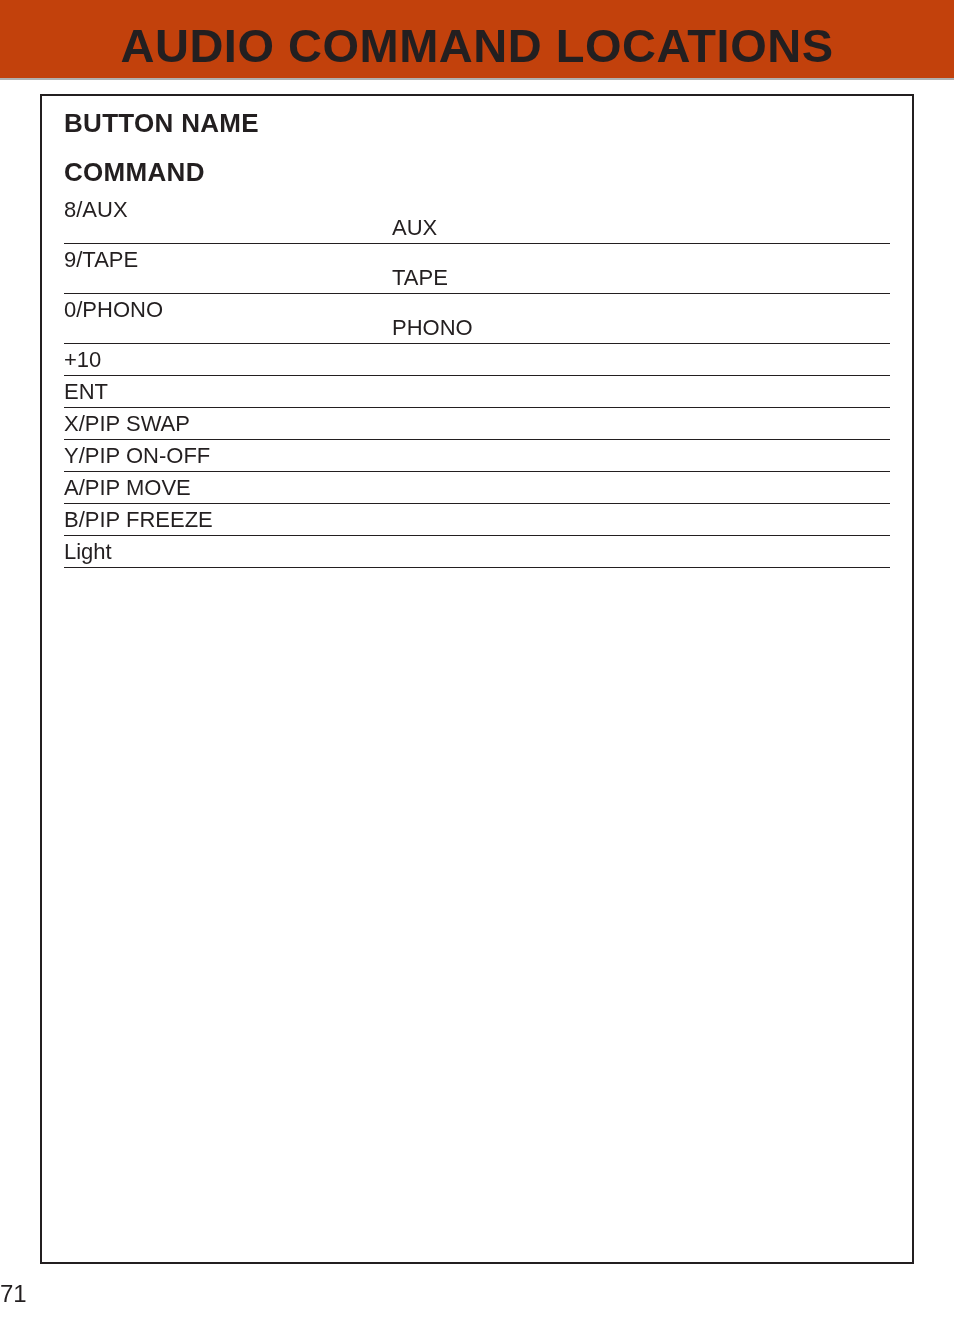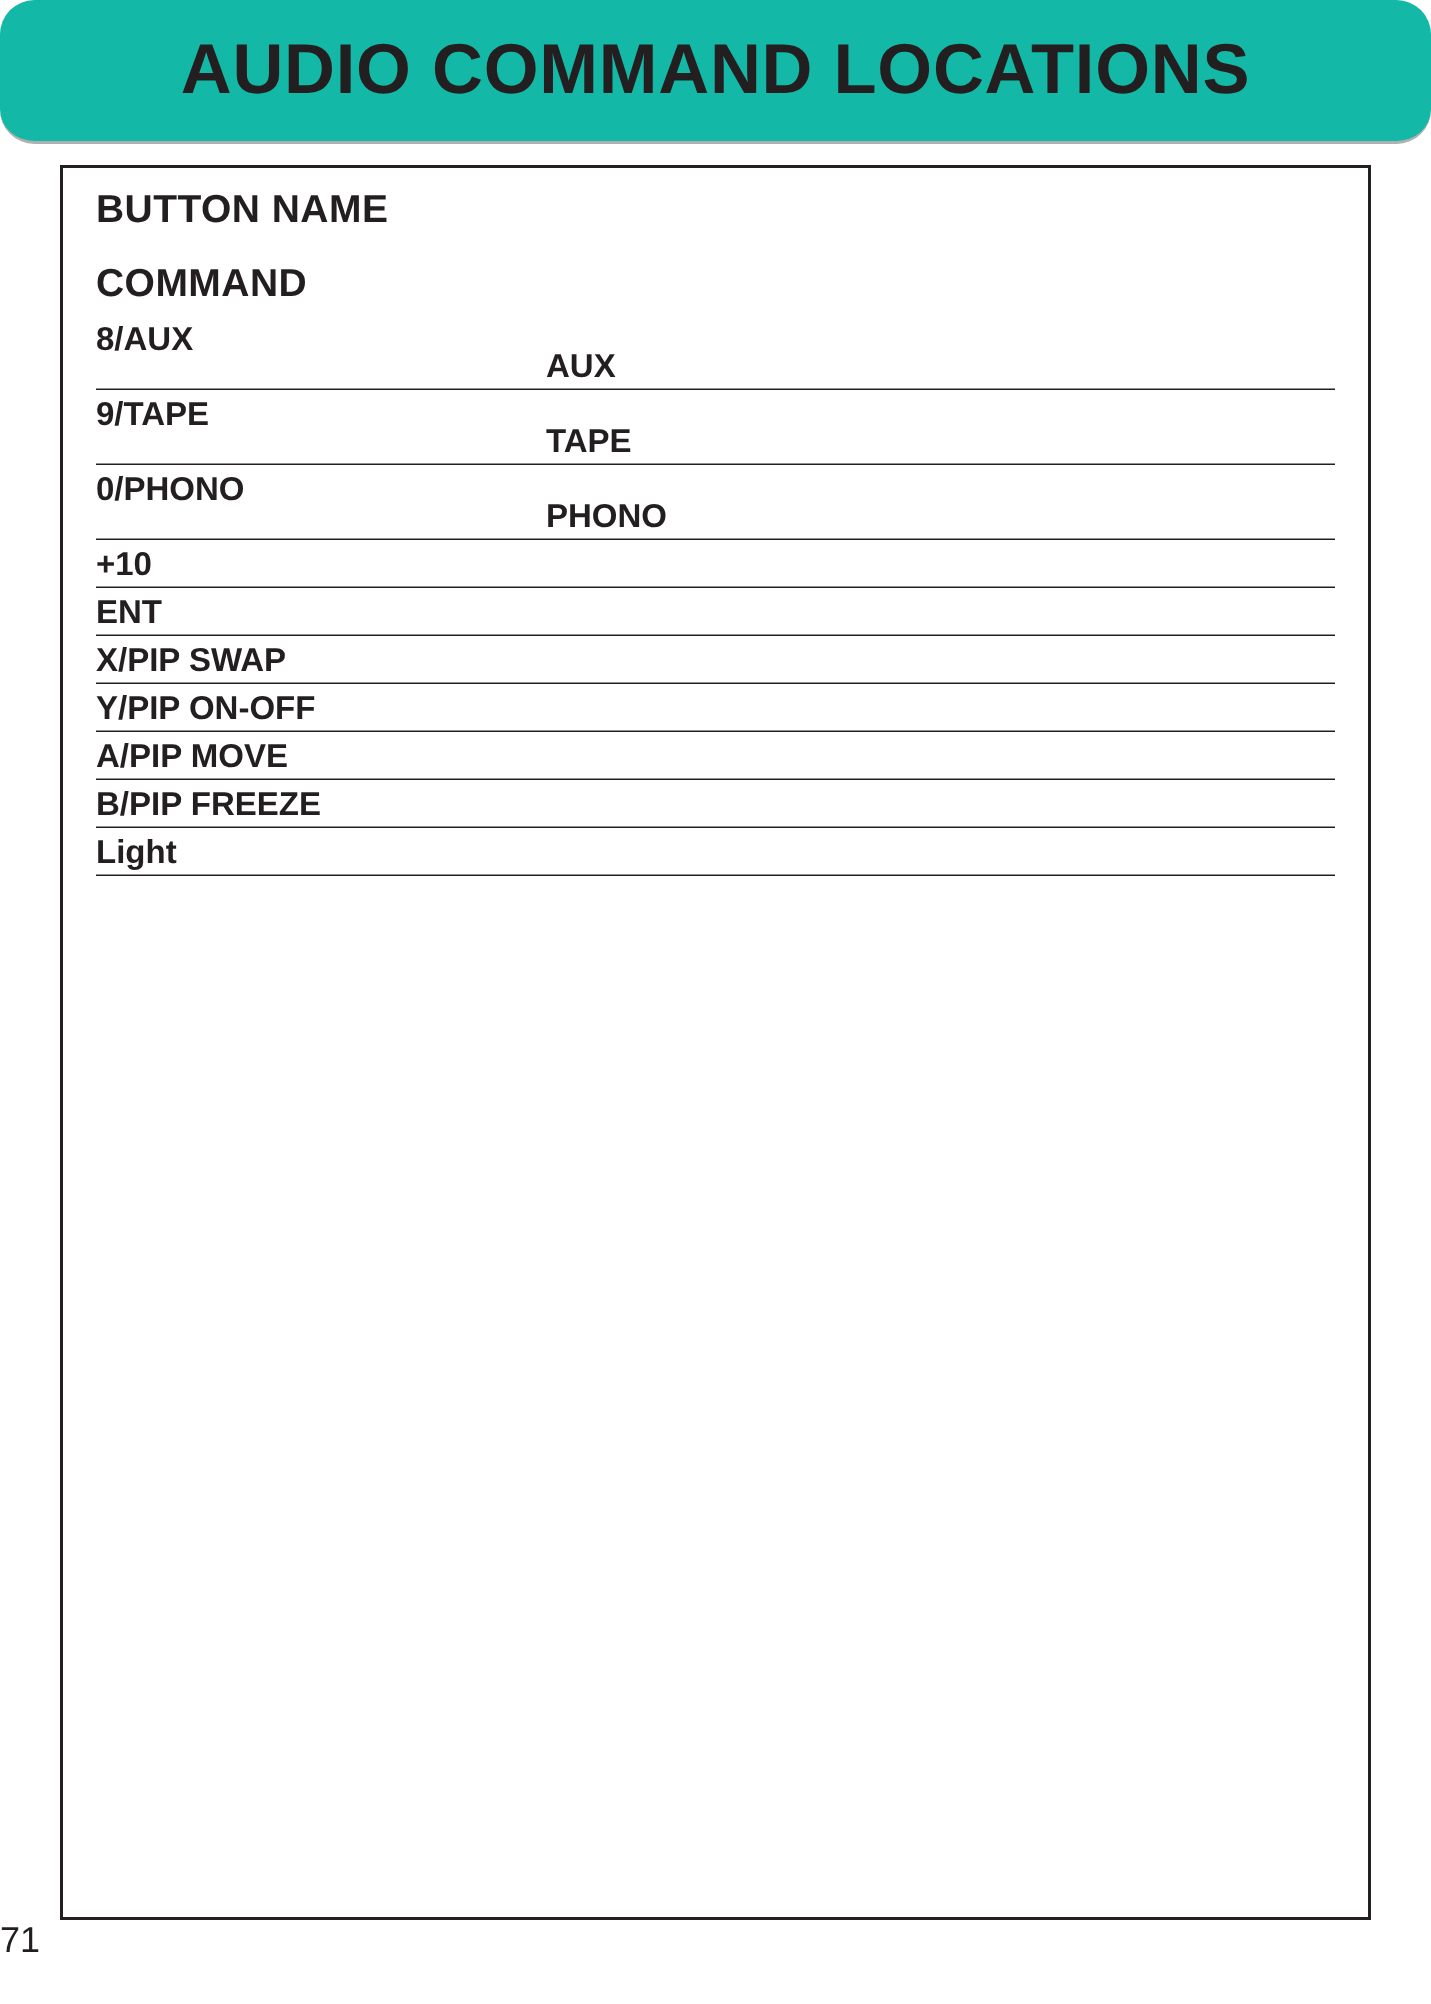--- a/index.html
+++ b/index.html
@@ -10,25 +10,24 @@
     body {
       width: 954px;
       height: 1336px;
       background: #ffffff;
       font-family: Arial, Helvetica, sans-serif;
       color: #231f20;
       position: relative;
     }
     .header-band {
       width: 100%;
-      background: #14b8a6;
-      height: 96px;
+      background: #c2410c;
+      height: 80px;
       position: relative;
       border-bottom: 2px solid #b0b0b0;
-      border-radius: 23px;
     }
     .header-title {
       position: absolute;
       width: 100%;
       text-align: center;
       top: 18px;
       font-size: 47px;
       font-weight: 900;
       letter-spacing: 0.5px;
       color: #231f20;
@@ -56,21 +55,22 @@
     .th {
       font-size: 26px;
       font-weight: 900;
       letter-spacing: 0.3px;
     }
     .data-row {
       display: flex;
       border-bottom: 1.5px solid #231f20;
       padding: 3px 0 2px 0;
       font-size: 22px;
-      font-weight: 700;
+      font-weight: 400;
+      gap: 28px;
     }
     .page-number {
       position: absolute;
       bottom: 28px;
       width: 100%;
       text-align: left;
       font-size: 24px;
       color: #231f20;
     }
   </style>

